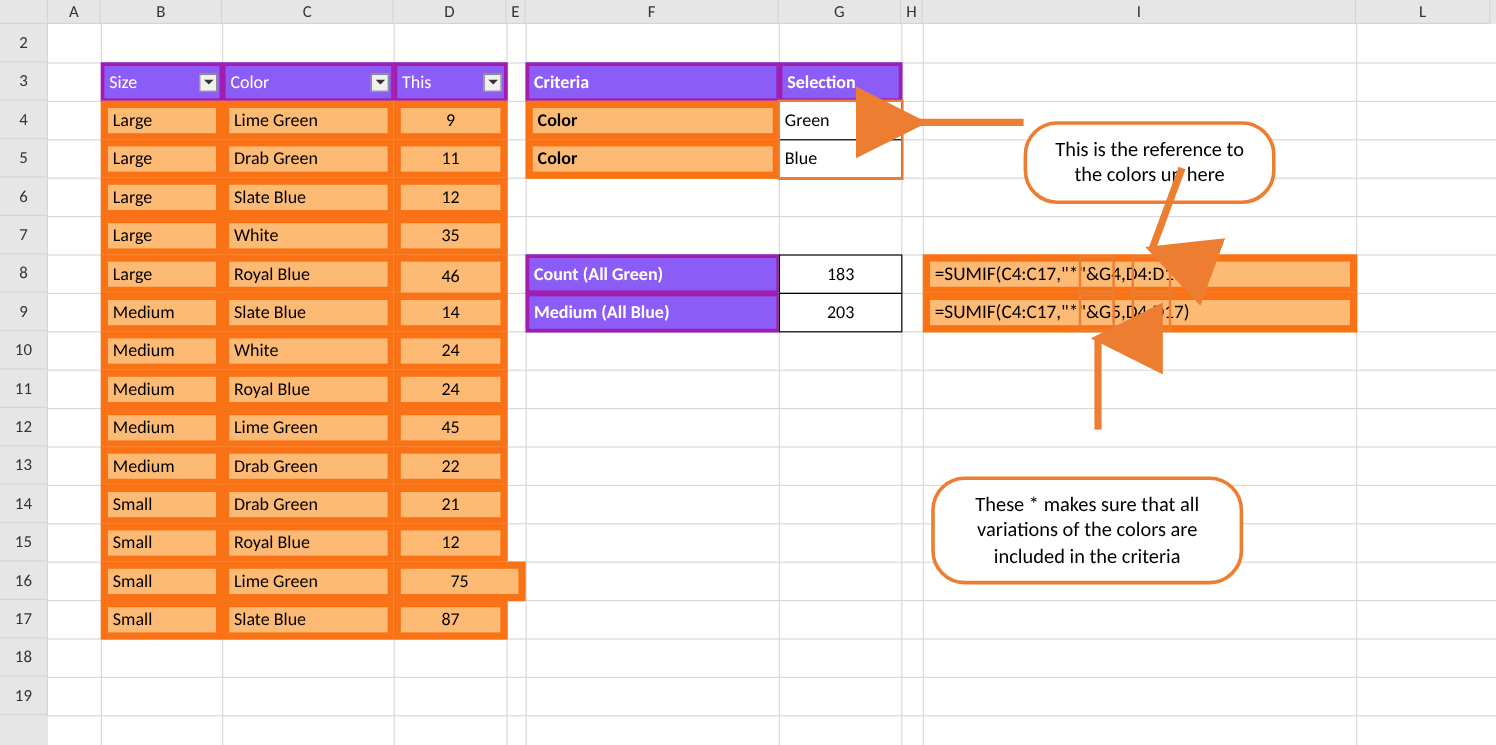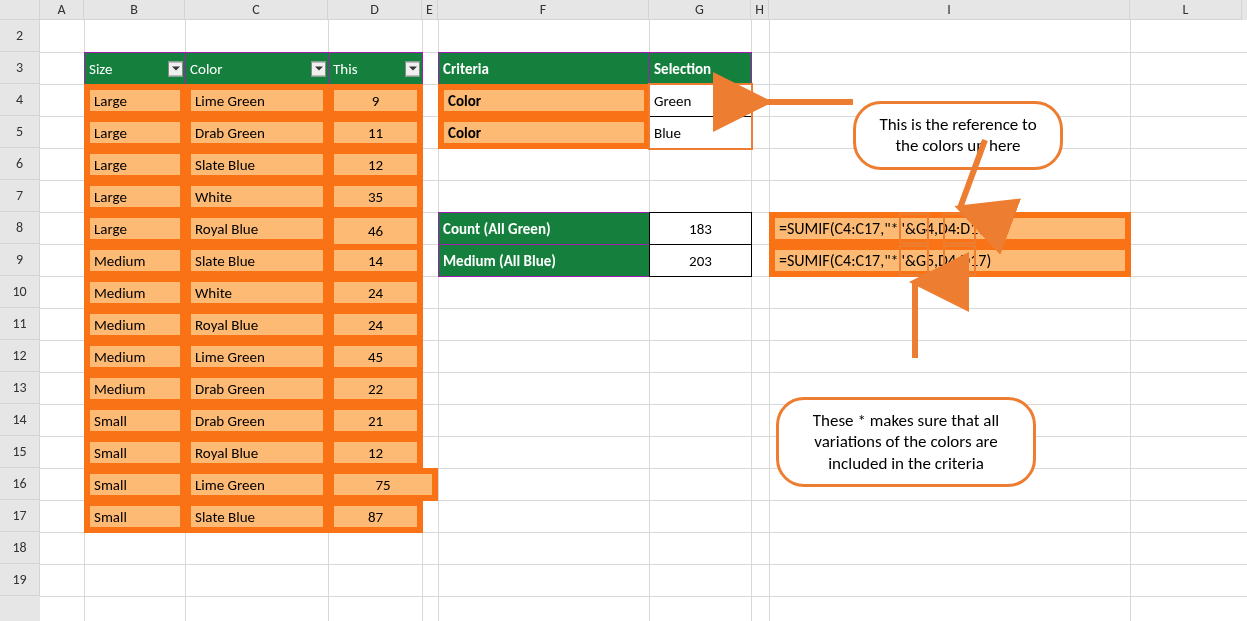--- a/index.html
+++ b/index.html
@@ -53,24 +53,24 @@
   .gridlines-v { top:0; bottom:0; width:1px; }
   .gridlines-h { left:0; right:0; height:1px; }
 
   .cell {
     position: absolute;
     padding: 0 4px;
     display: flex;
     align-items: center;
   }
   .hdr-green {
-    background: #15803d;
+    background: #8b5cf6;
     color: #fff;
     font-weight: normal;
-    border: 1px solid #a21caf;
+    border: 3px solid #a21caf;
   }
   .body-green {
     background: #fdba74;
     border: 6px solid #f97316;
   }
   .body-white {
     background: #fff;
     border: 1px solid #000;
     text-align: right;
   }

